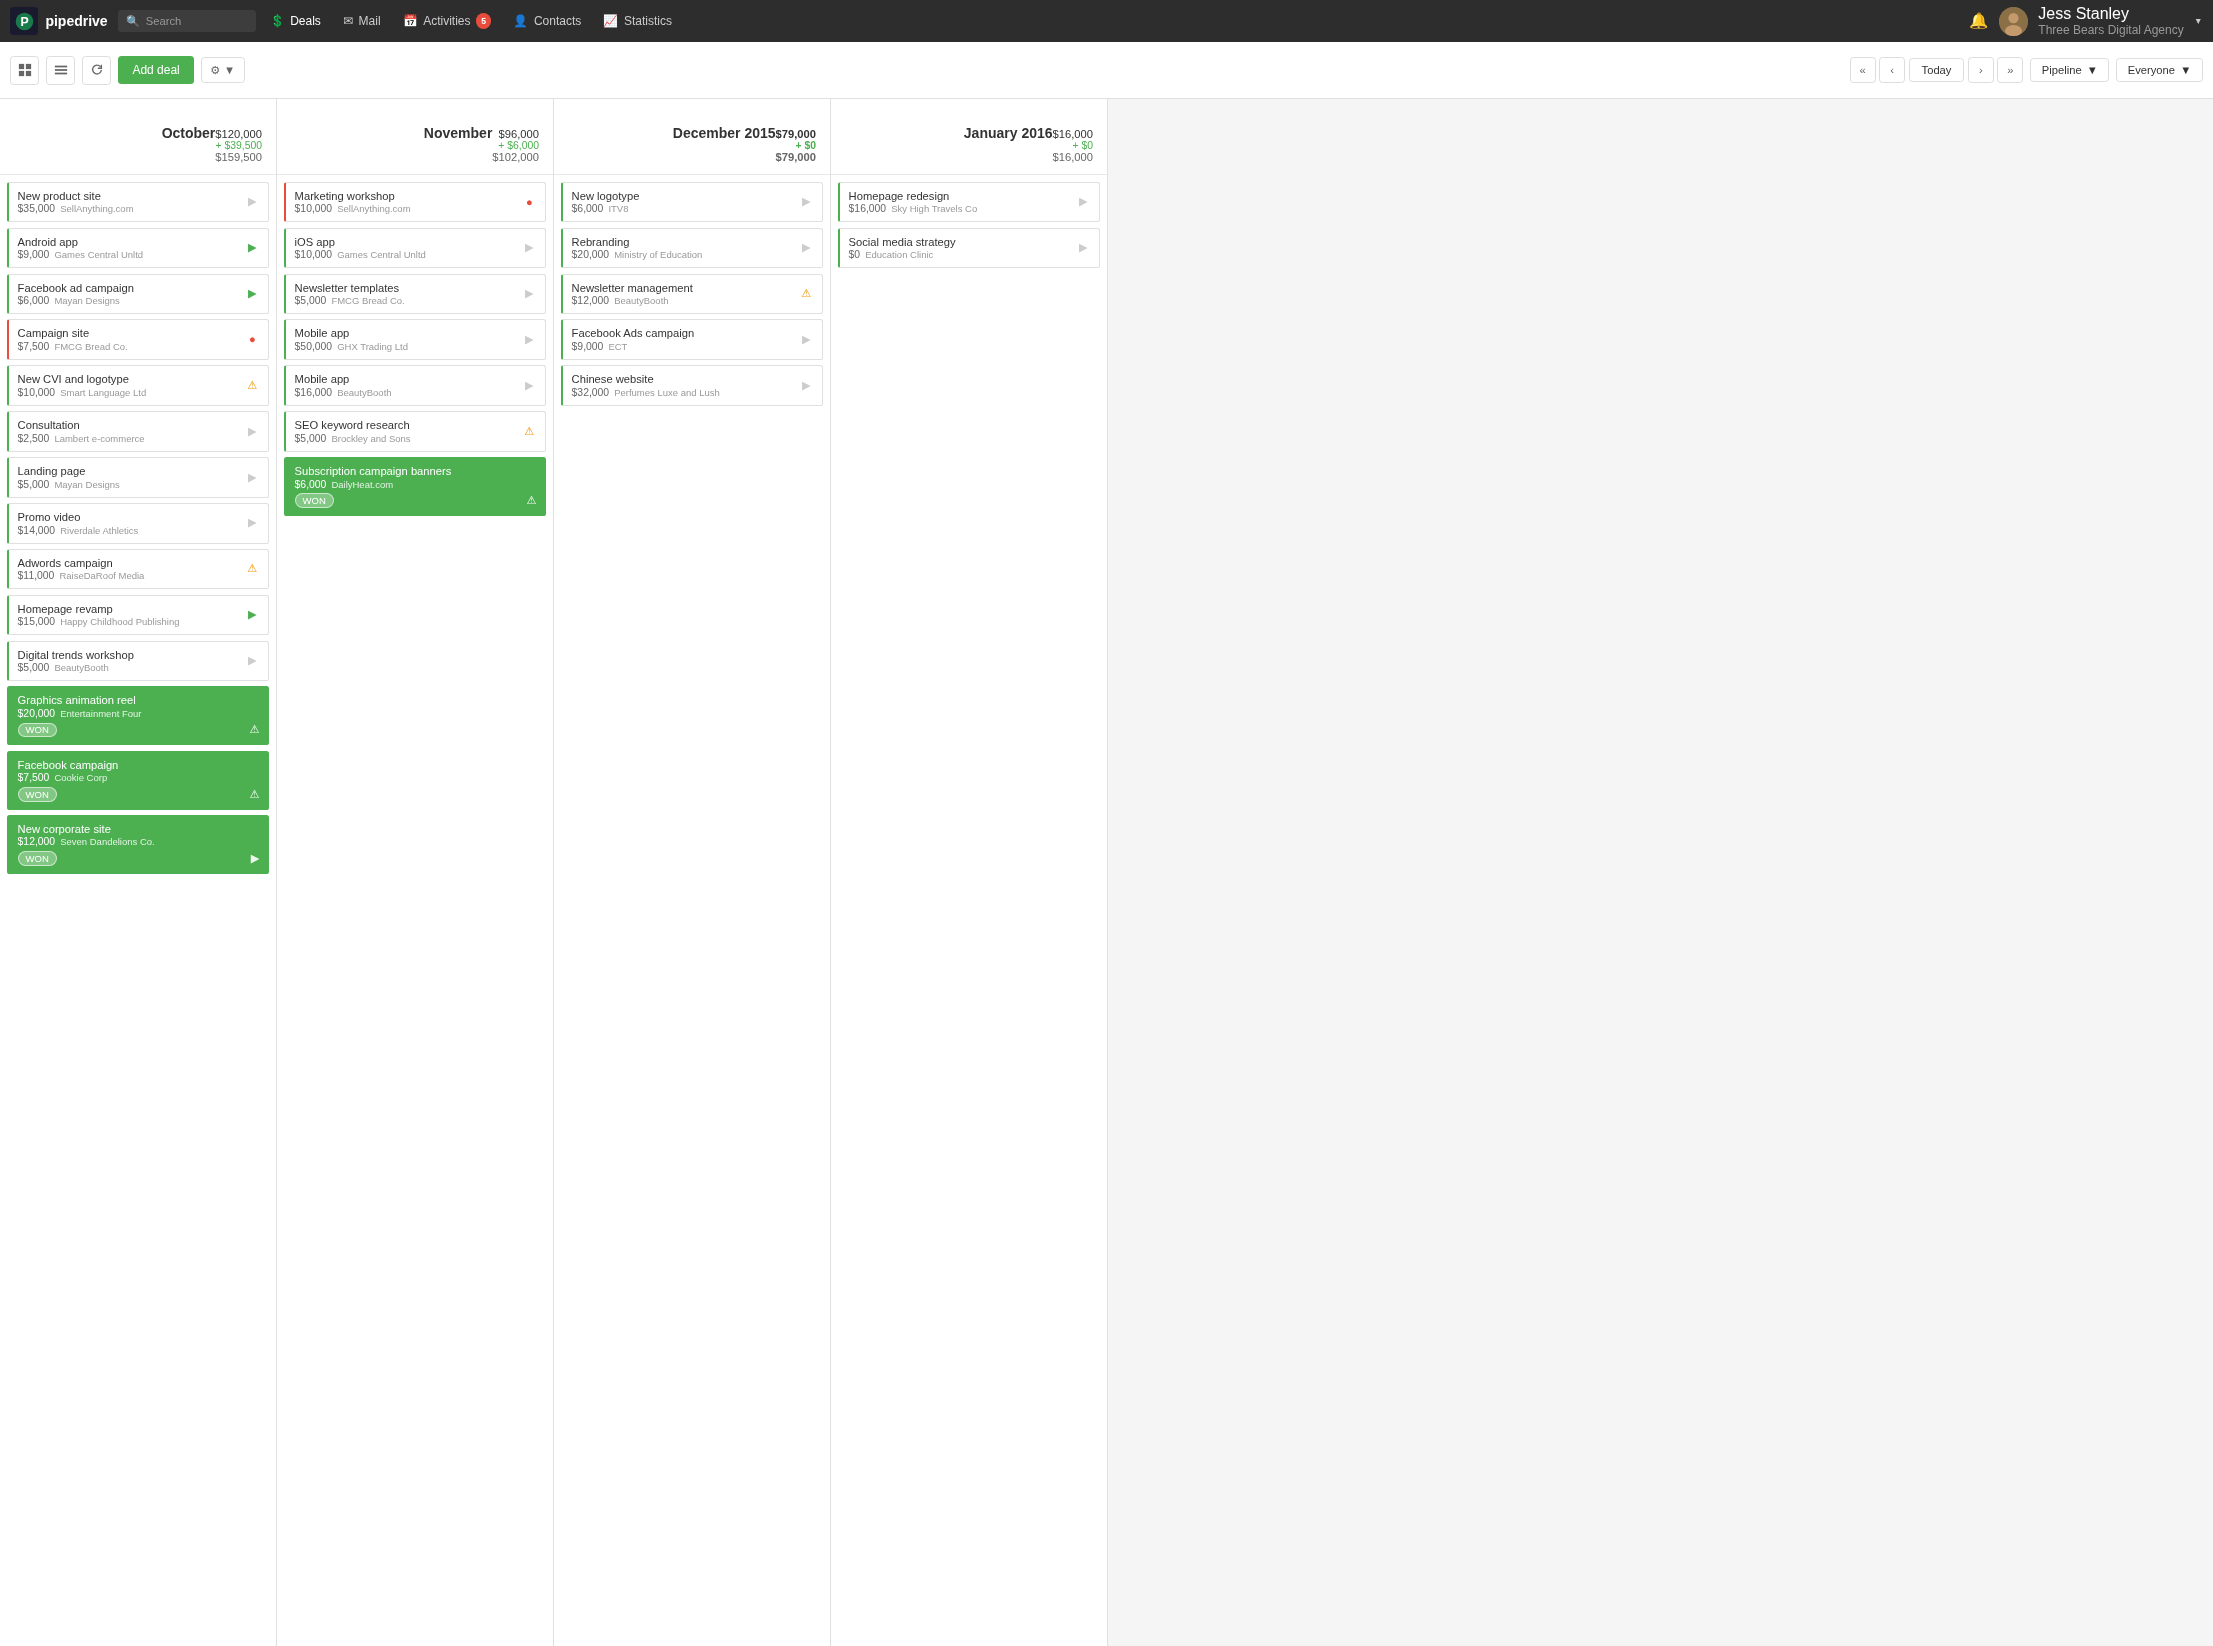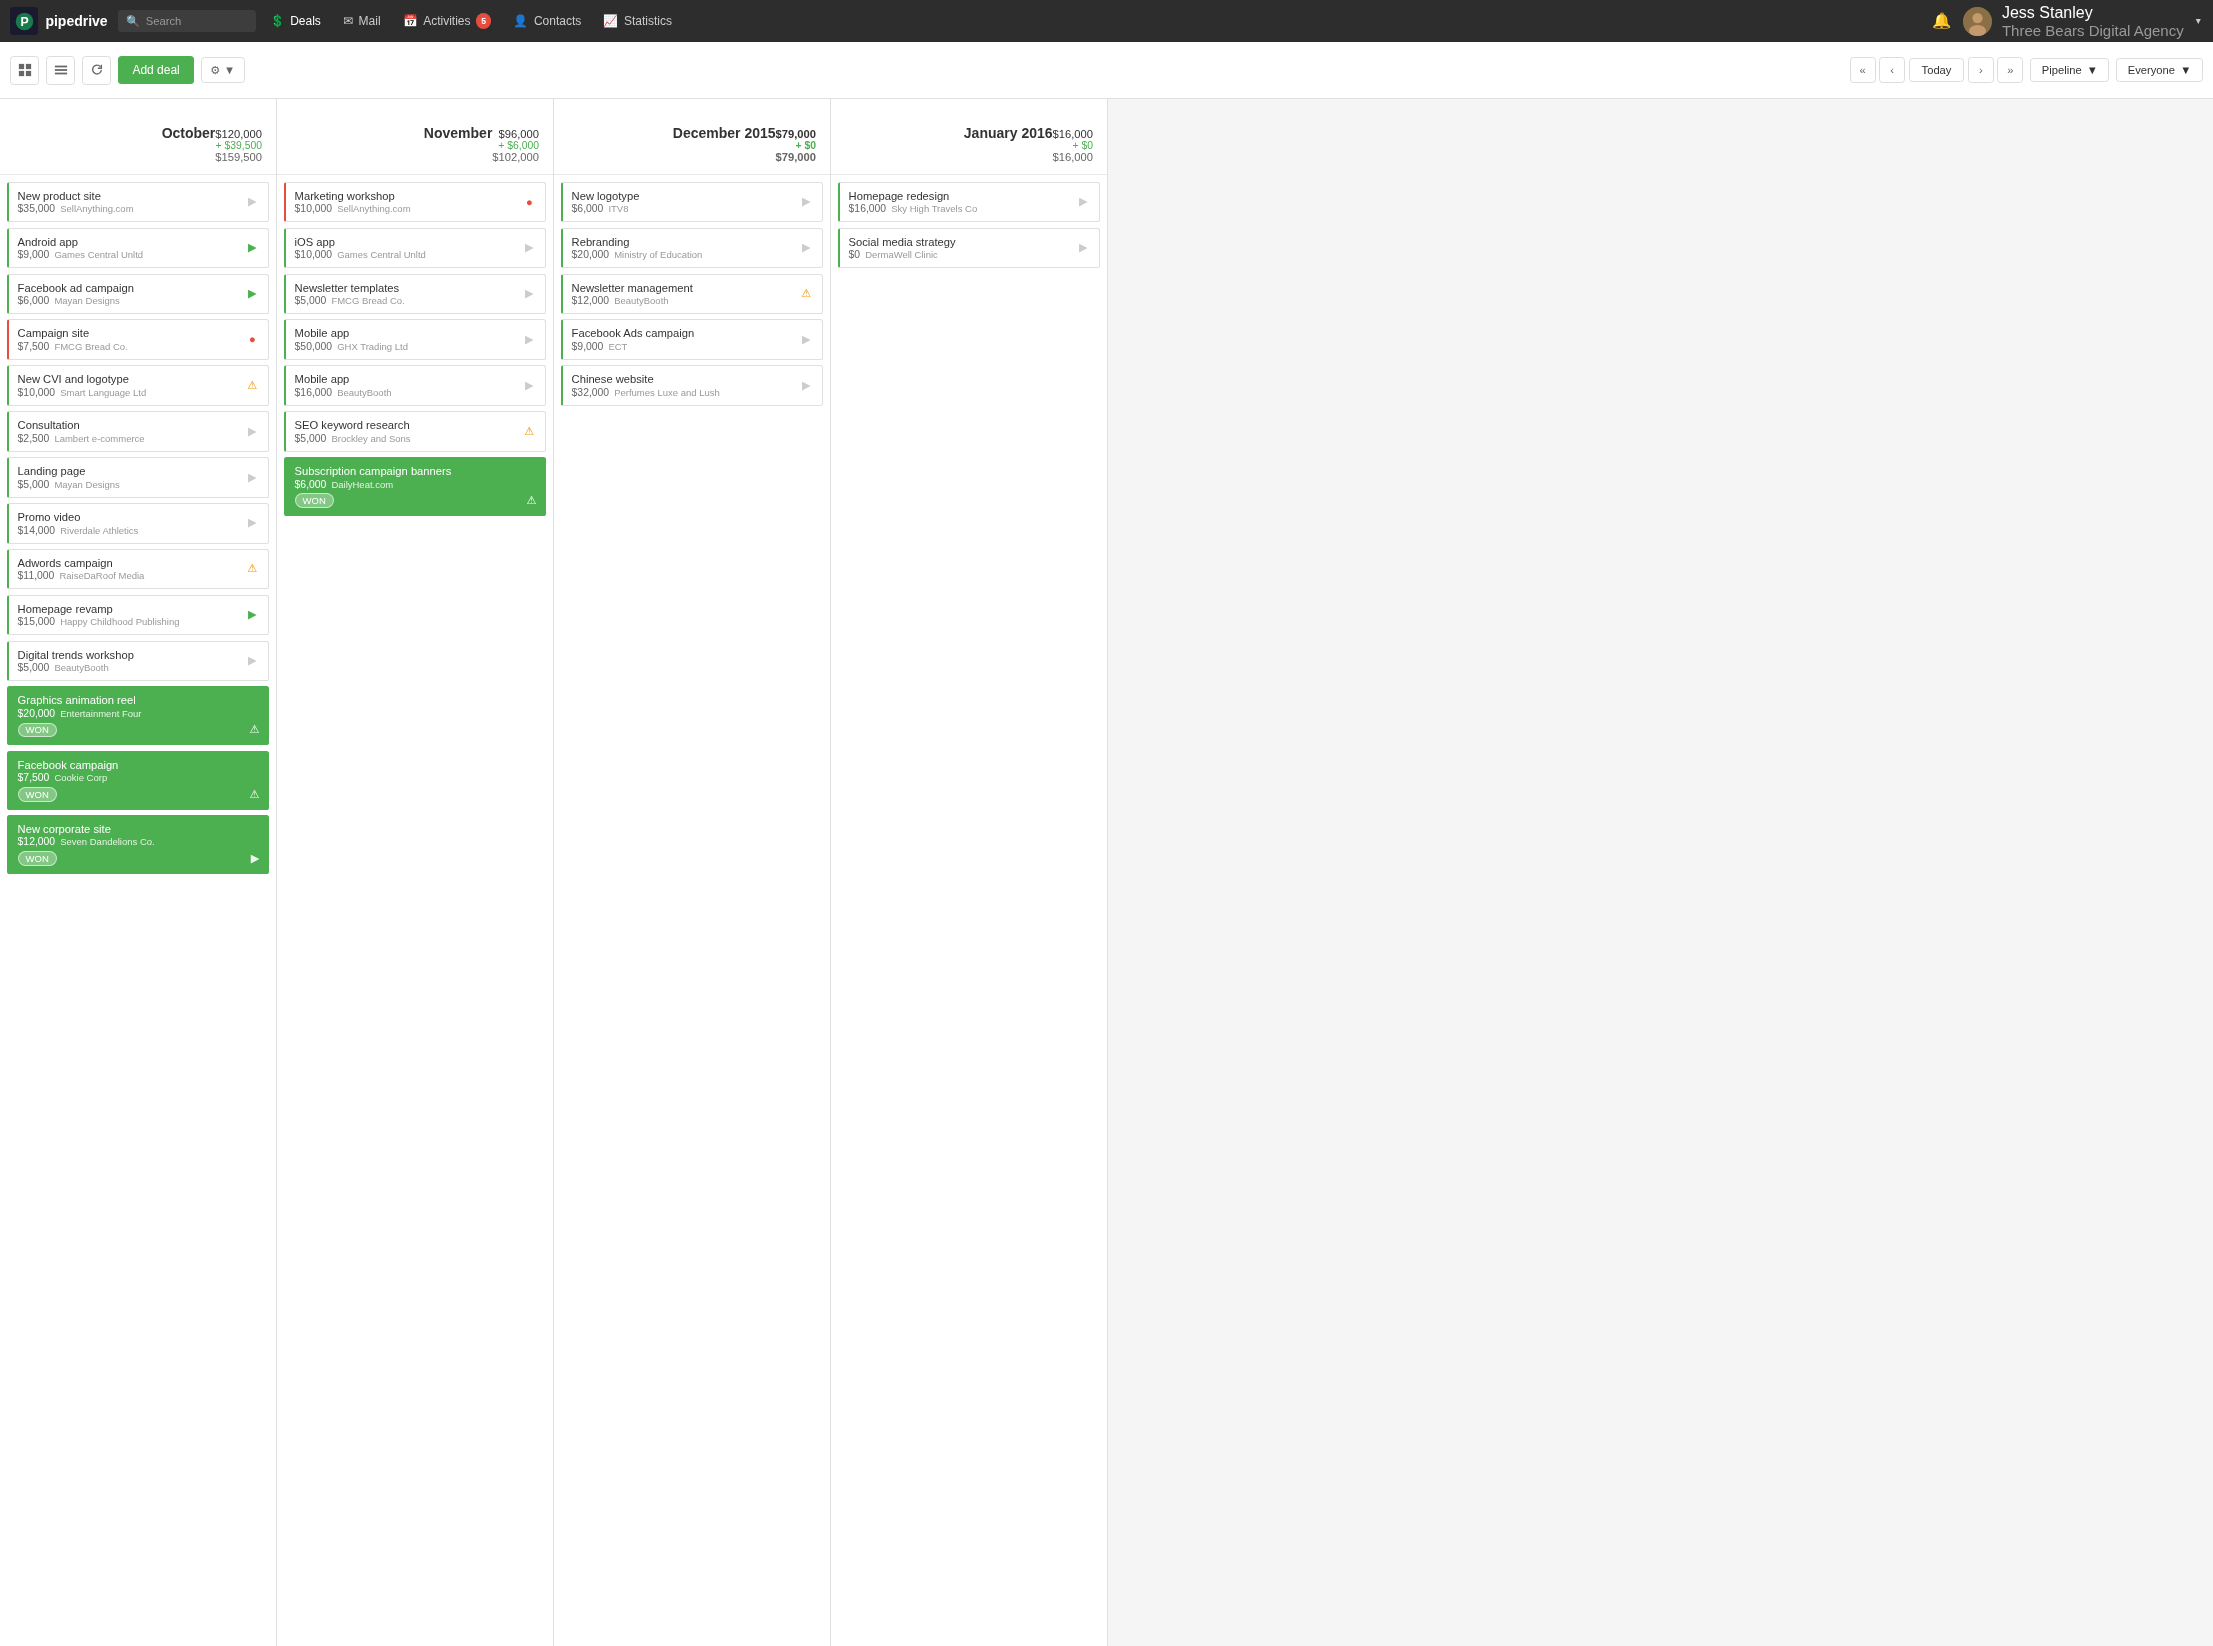--- a/index.html
+++ b/index.html
@@ -18,21 +18,21 @@
     .nav-items { display: flex; align-items: center; gap: 1.7px; }
     .nav-item { display: flex; align-items: center; gap: 5.2px; color: #ccc; padding: 5.2px 10.4px; border-radius: 3.5px; cursor: pointer; font-size: 12px; }
     .nav-item.active { color: white; }
     .nav-badge { background: #e74c3c; color: white; border-radius: 50%; width: 15.6px; height: 15.6px; display: flex; align-items: center; justify-content: center; font-size: 8.6px; font-weight: bold; }
 
     .nav-right { margin-left: auto; display: flex; align-items: center; gap: 10.4px; }
     .bell-icon { color: #ccc; font-size: 15.6px; cursor: pointer; }
     .user-avatar { width: 29px; height: 29px; border-radius: 50%; background: #8b6f47; overflow: hidden; display: flex; align-items: center; justify-content: center; }
     .user-info { color: #ccc; }
     .user-name { color: white; font-size: 16px; font-weight: 500; }
-    .user-company { color: #999; font-size: 15px; }
+    .user-company { color: #999; font-size: 12px; }
     .dropdown-arrow { color: #ccc; font-size: 8.6px; }
 
     
     .toolbar { display: flex; align-items: center; background: white; border-bottom: 0.9px solid #e0e0e0; padding: 7px 10.4px; gap: 7px; height: 57px; }
     .toolbar-btn { display: flex; align-items: center; justify-content: center; width: 29px; height: 29px; border: 0.9px solid #ddd; border-radius: 3.5px; cursor: pointer; color: #666; background: white; }
     .add-deal-btn { background: #4caf50; color: white; border: none; padding: 7px 14px; border-radius: 3.5px; font-size: 12px; font-weight: 500; cursor: pointer; }
     .settings-btn { display: flex; align-items: center; gap: 3.5px; border: 0.9px solid #ddd; border-radius: 3.5px; padding: 5.2px 8.6px; cursor: pointer; color: #666; background: white; }
 
     .nav-spacer { flex: 1; }
 
@@ -508,21 +508,21 @@
           <span class="deal-company">Sky High Travels Co</span>
         </div>
         <div class="deal-action">
             <span style="color:#ccc">▶</span>
           </div>
       </div>
         <div class="deal-card" style="border-left-color: rgb(76, 175, 80);">
         <div class="deal-title">Social media strategy</div>
         <div class="deal-meta">
           <span class="deal-value">$0</span>
-          <span class="deal-company">DermaWell Clinic</span>
+          <span class="deal-company">Education Clinic</span>
         </div>
         <div class="deal-action">
             <span style="color:#ccc">▶</span>
           </div>
       </div>
       </div>
   </div>
   </div>
 
 

